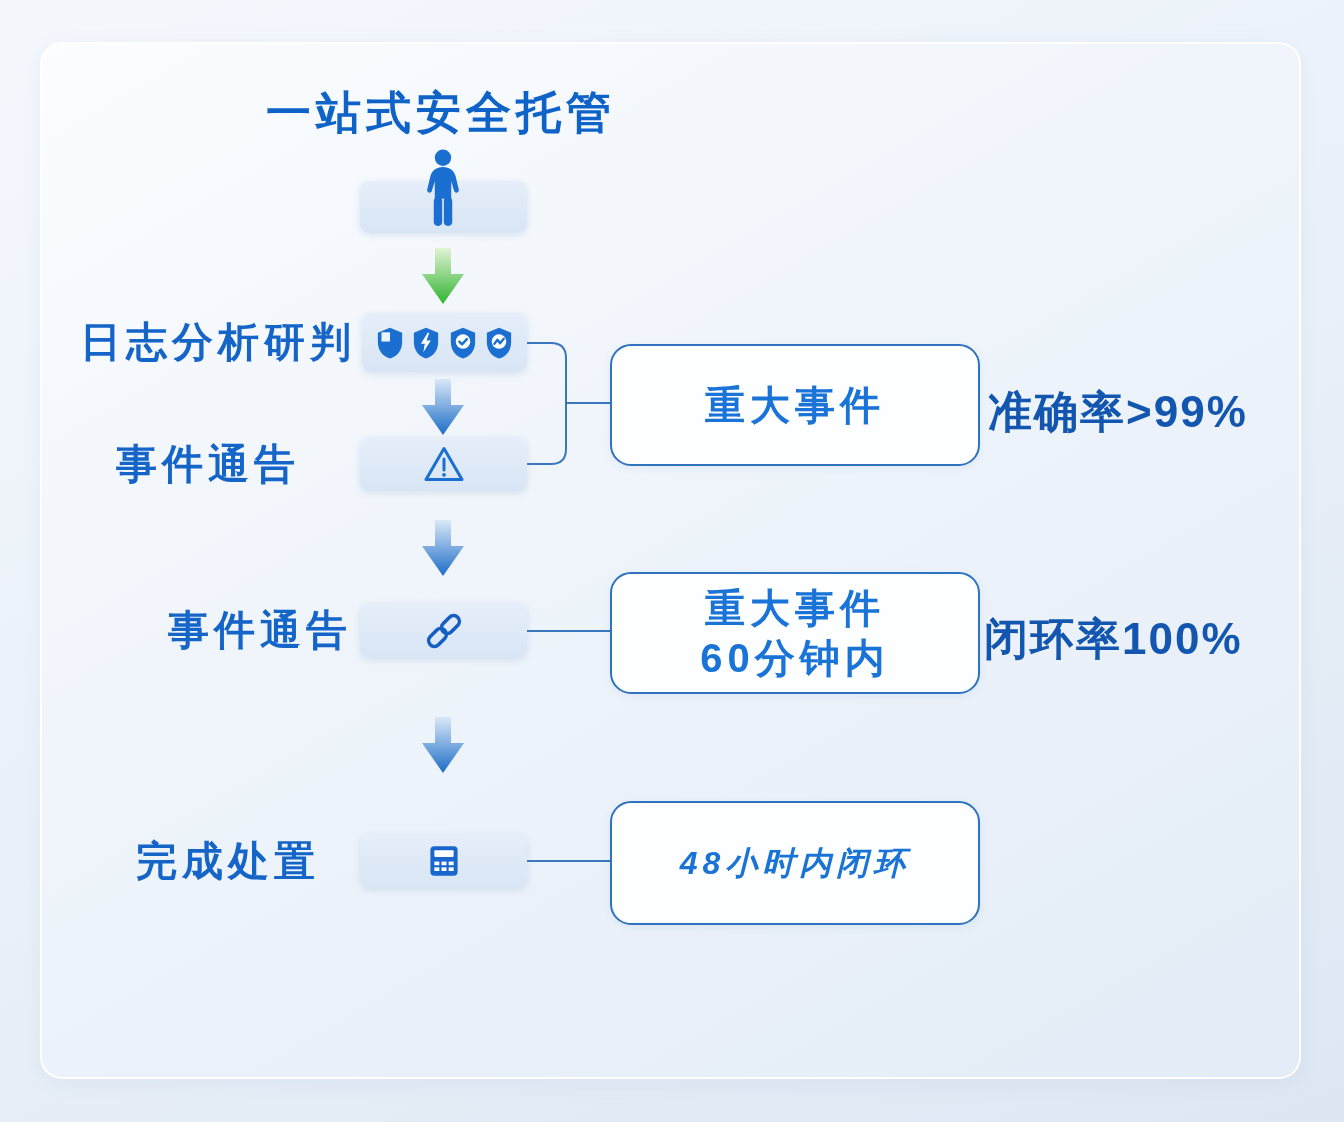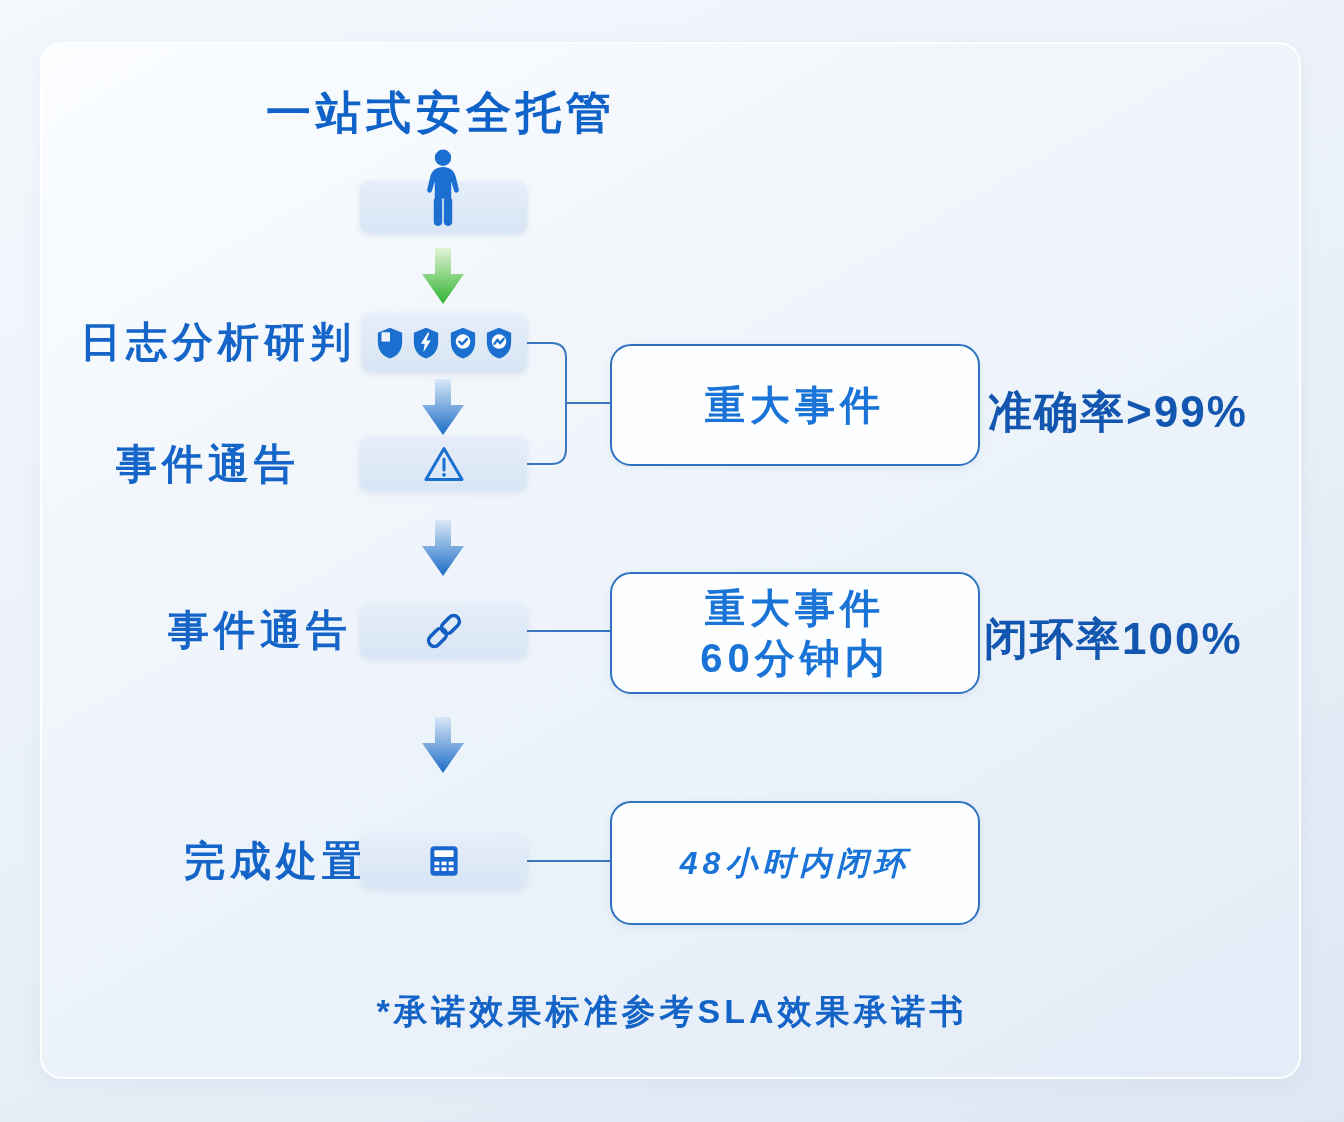--- a/index.html
+++ b/index.html
@@ -41,21 +41,21 @@
   .arrow-2{left:421px;top:378px;}
   .arrow-3{left:421px;top:519px;}
   .arrow-4{left:421px;top:716px;}
   .step-label{
     position:absolute;font-size:41px;font-weight:800;color:#1565c8;
     letter-spacing:5px;white-space:nowrap;line-height:48px;
   }
   .label-analysis{right:988px;top:318px;}
   .label-notice{right:1044px;top:440px;}
   .label-contain{right:992px;top:606px;}
-  .label-complete{right:976px;top:837px;}
+  .label-complete{right:1024px;top:837px;}
   .sla-box{
     position:absolute;left:610px;width:366px;
     background:#fdfeff;border:2px solid #2e72c0;border-radius:21px;
     display:flex;flex-direction:column;align-items:center;justify-content:center;
     box-shadow:0 2px 8px rgba(50,100,170,0.08);
   }
   .sla-1{top:344px;height:118px;}
   .sla-2{top:572px;height:118px;}
   .sla-3{top:801px;height:120px;}
   .sla-line{
@@ -189,15 +189,14 @@
       <rect x="6.5" y="20.6" width="4.4" height="3.2" fill="#fff"></rect>
       <rect x="12.8" y="20.6" width="4.4" height="3.2" fill="#fff"></rect>
       <rect x="19.1" y="20.6" width="4.4" height="3.2" fill="#fff"></rect>
     </svg>
   </div>
 
   <div class="sla-box sla-3">
     <div class="sla-line sla-single">48小时内闭环</div>
   </div>
 
-  <div class="footnote">*承诺效果标准参考SLA效果承诺书</div>
 
 </div>
 
 </body></html>

